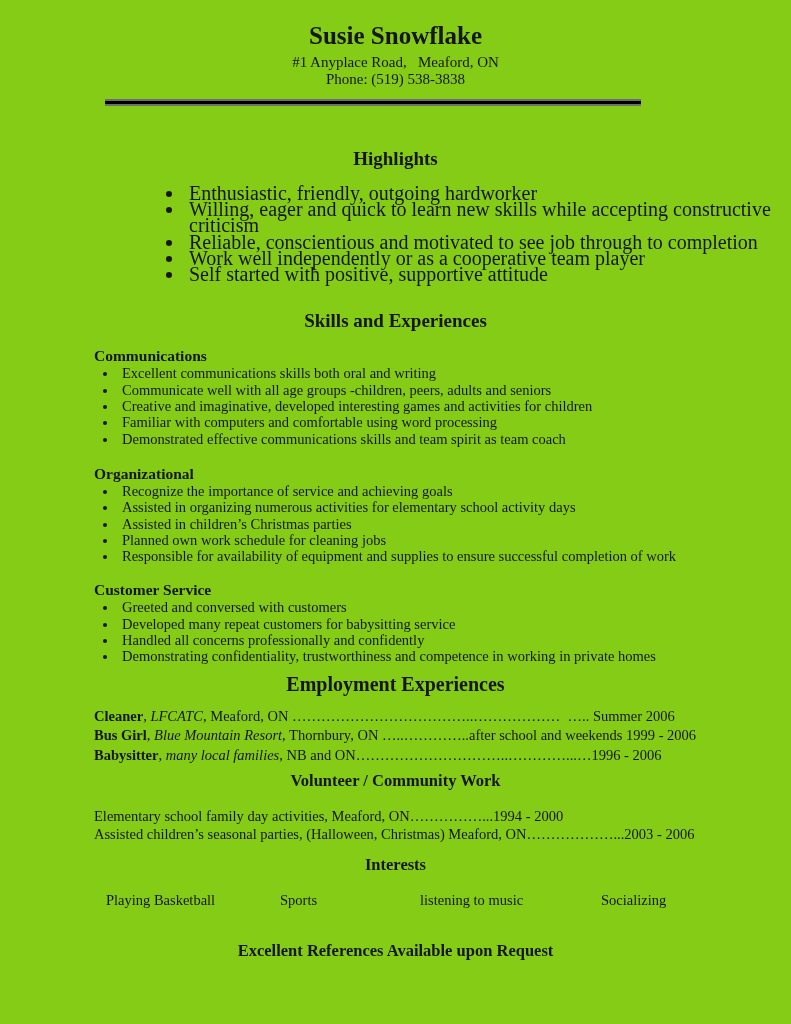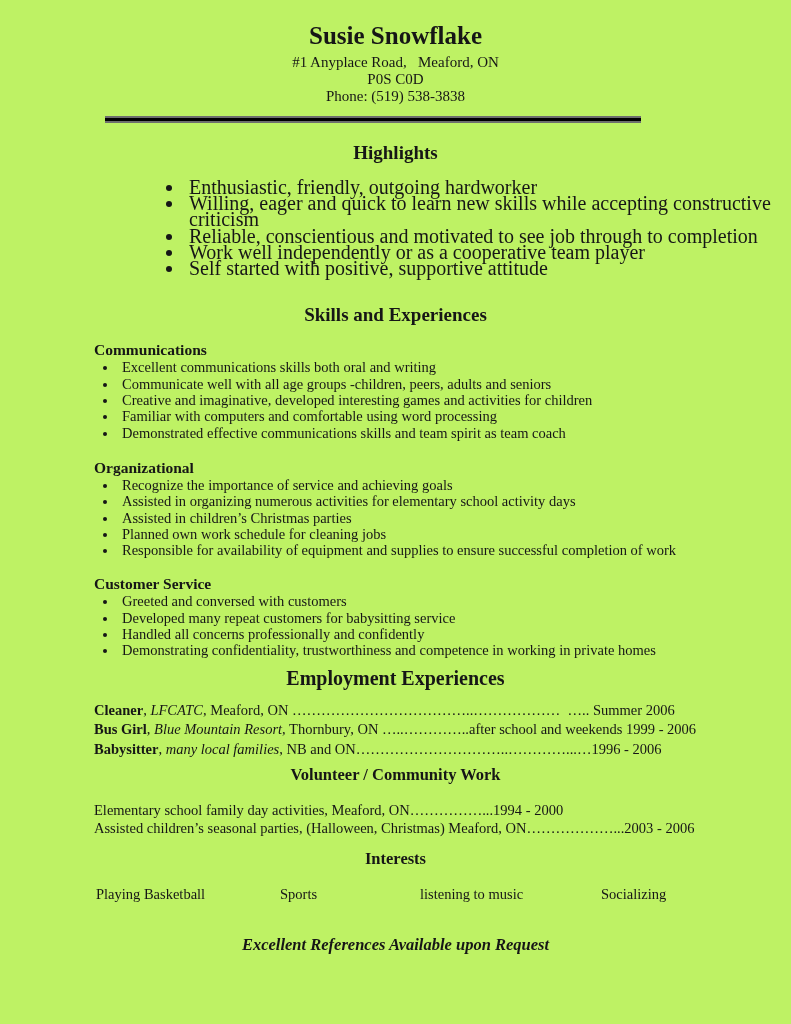--- a/index.html
+++ b/index.html
@@ -1,67 +1,66 @@
 <!DOCTYPE html>
 <html><head>
 <meta charset="utf-8">
 <style>
   * { box-sizing: border-box; }
   html, body { margin: 0; padding: 0; background: #ffffff; }
   .page {
-    width: 791px; height: 1024px; background: #bef264; overflow: hidden;
+    width: 791px; height: 1024px; background: #84cc16; overflow: hidden;
     font-family: "Liberation Serif", serif; color: #161616; position: relative;
   }
   .header { padding-top: 22px; text-align: center; }
   .header h1 { font-size: 25px; font-weight: bold; margin: 0 0 4px 0; line-height: 28px; }
   .addr { font-size: 15px; line-height: 17px; }
   .pre { white-space: pre; }
   .double-rule {
     margin: 11px 0 0 105px; width: 536px; height: 7px;
     border-top: 2px solid #6e6e6e; border-bottom: 2px solid #6e6e6e; background: #000;
   }
   h2.sec { text-align: center; font-weight: bold; margin: 0; line-height: 1.15; }
   .lg { font-size: 19px; }
   .xl { font-size: 20px; }
   .md { font-size: 16.5px; }
-  #sec-highlights { margin-top: 19px; }
+  #sec-highlights { margin-top: 42px; }
   .hl-list { margin: 15px 0 0 0; padding-left: 185px; font-size: 20px; line-height: 16.3px; }
   .hl-list li, .sub li { padding-left: 4px; }
   #sec-skills { margin-top: 27px; }
   .sub { margin-left: 94px; margin-right: 88px; }
   .sub h3 { font-size: 15.5px; font-weight: bold; margin: 0; line-height: 17px; }
   .sub ul { margin: 1px 0 0 0; padding-left: 24px; font-size: 14.5px; line-height: 16.3px; }
   .sub-comm { margin-top: 16px; }
   .sub-org  { margin-top: 18px; }
   .sub-cust { margin-top: 17px; }
   #sec-employment { margin-top: 8px; }
   .emp-block { margin: 11px 94px 0 94px; font-size: 14.5px; }
   .emp-line { margin: 0; line-height: 19.5px; white-space: pre-wrap; }
   .emp-line i { font-style: italic; }
   #sec-volunteer { margin-top: 7px; }
   .vol-block { margin: 17px 94px 0 94px; font-size: 14.5px; }
   .vol-block p { margin: 0; line-height: 17.5px; }
   #sec-interests { margin-top: 13px; }
   .interests-row { position: relative; height: 18px; margin-top: 17px; font-size: 14.5px; }
   .interests-row span { position: absolute; top: 0; white-space: nowrap; }
-  .int-0 { left: 96px; }
+  .int-0 { left: 106px; }
   .int-1 { left: 280px; }
   .int-2 { left: 420px; }
   .int-3 { left: 601px; }
-  .footer-note { margin-top: 31px; text-align: center; font-weight: bold; font-size: 16.5px; font-style: italic; }
+  .footer-note { margin-top: 31px; text-align: center; font-weight: bold; font-size: 16.5px; }
 </style>
 </head>
 <body>
 
 <div class="page">
 
   <header class="header">
     <h1>Susie Snowflake</h1>
     <div class="addr pre">#1 Anyplace Road,   Meaford, ON</div>
-    <div class="addr">P0S C0D</div>
     <div class="addr">Phone: (519) 538-3838</div>
   </header>
 
   <div class="double-rule"></div>
 
   <h2 class="sec lg" id="sec-highlights">Highlights</h2>
   <ul class="hl-list">
     <li>Enthusiastic, friendly, outgoing hardworker</li>
     <li>Willing, eager and quick to learn  new skills while accepting constructive criticism</li>
     <li>Reliable, conscientious and motivated to see job through to completion</li>

